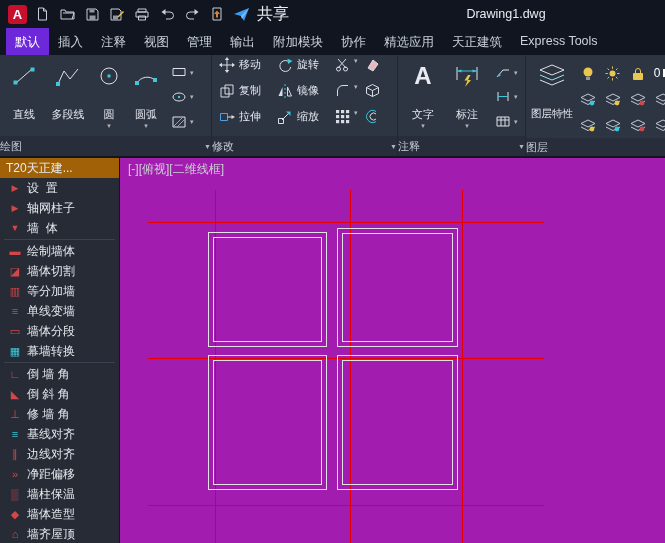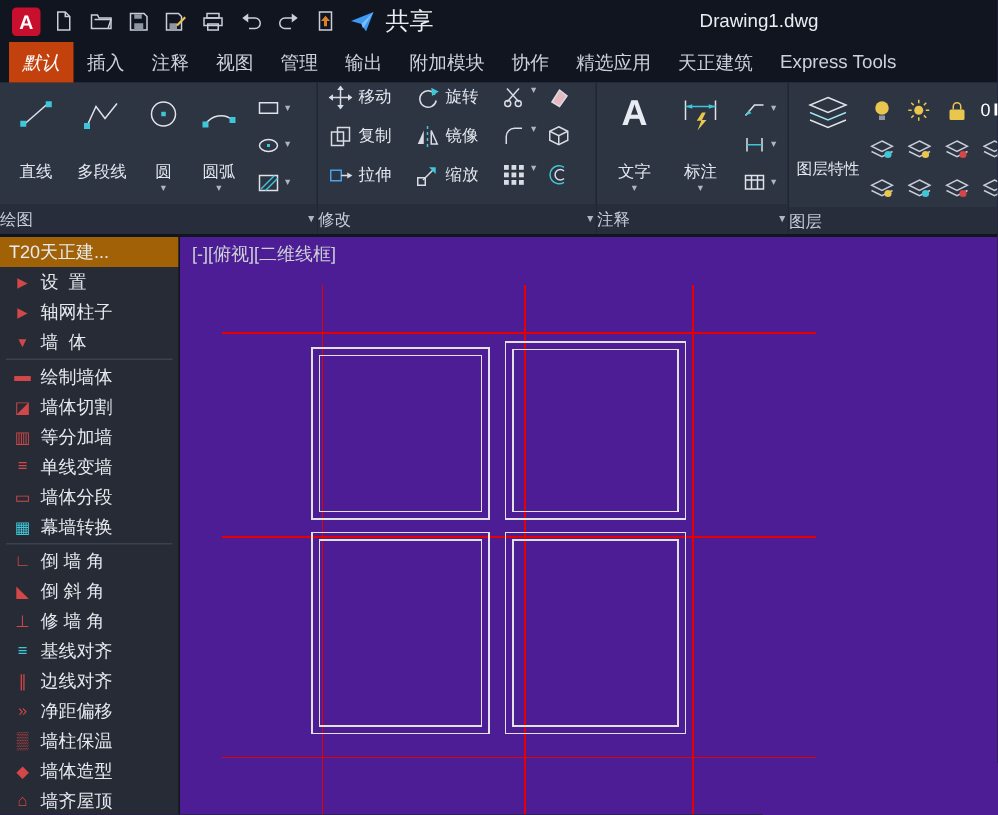--- a/index.html
+++ b/index.html
@@ -9,21 +9,21 @@
   
   .titlebar { height:28px; background:#10151f; display:flex; align-items:center; padding:0 8px; gap:5px; position:relative; }
   .logo { width:19px; height:19px; background:#c8102e; border-radius:3px; color:#fff; font-weight:bold; display:flex; align-items:center; justify-content:center; font-size:13px; flex:none; }
   .qat-btn { width:20px; height:20px; display:flex; align-items:center; justify-content:center; flex:none; }
   .share-label { color:#e9ecf1; font-size:16px; }
   .doc-title { position:absolute; left:506px; transform:translateX(-50%); color:#e9ecf1; font-size:12.5px; white-space:nowrap; }
 
   
   .tabs { height:27px; background:#10151f; display:flex; align-items:stretch; padding-left:6px; }
   .tab { padding:6px 9px 0 9px; font-size:12.5px; color:#ccd2db; white-space:nowrap; }
-  .tab.active { background:#c2410c; color:#fff;font-style:italic; }
+  .tab.active { background:#6d28d9; color:#fff; }
 
   
   .ribbon { height:103px; background:#2d3442; display:flex; border-bottom:2px solid #11151e; overflow:hidden; }
   .panel { display:flex; flex-direction:column; border-right:1px solid #202633; flex:none; }
   .panel.flex { flex:1; border-right:none; }
   .panel-content { flex:1; display:flex; padding:3px 5px 0 5px; gap:2px; }
   .panel-label { height:20px; background:#272d3a; display:flex; align-items:center; justify-content:space-between; gap:4px; font-size:11px; color:#c6ccd5; }
   .dd { font-size:7px; color:#aeb5bf; line-height:1; }
   .rbtn { display:flex; flex-direction:column; align-items:center; padding-top:3px; }
   .rbtn .ric { height:30px; display:flex; align-items:center; justify-content:center; }
@@ -43,21 +43,21 @@
   .palette-header { height:20px; background:#a16207; color:#e8ebf0; font-size:12px; display:flex; align-items:center; padding:0 6px; white-space:nowrap; }
   .pitem { height:20px; display:flex; align-items:center; gap:5px; padding:0 4px 0 8px; font-size:12px; color:#e6e9ee; }
   .pitem span { white-space:pre; }
   .picon { width:14px; text-align:center; font-size:11px; flex:none; }
   .picon.red { color:#d24747; }
   .picon.cyan { color:#3fc6d8; }
   .gicon { width:14px; text-align:center; font-size:9px; color:#d24747; flex:none; }
   .psep { height:1px; background:#3a4150; margin:1px 4px; }
 
   
-  .canvas { position:absolute; left:120px; top:158px; width:545px; height:385px; background:#4c1d95; }
+  .canvas { position:absolute; left:120px; top:158px; width:545px; height:385px; background:#a21caf; }
   .viewport-label { position:absolute; left:8px; top:3px; color:#cdd1d6; font-size:12px; z-index:2; }
   #drawing-svg { position:absolute; inset:0; }
 
   svg { display:block; }
   svg line, svg path, svg rect, svg circle, svg ellipse, svg polyline { vector-effect:non-scaling-stroke; }
 </style>
 </head>
 <body>
 
 <div class="app">

